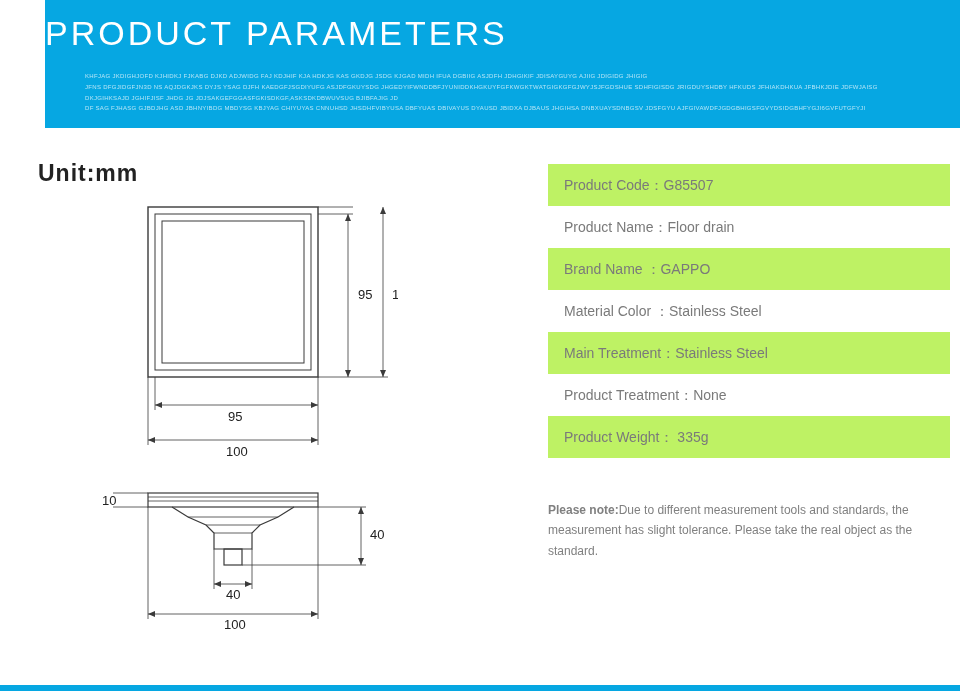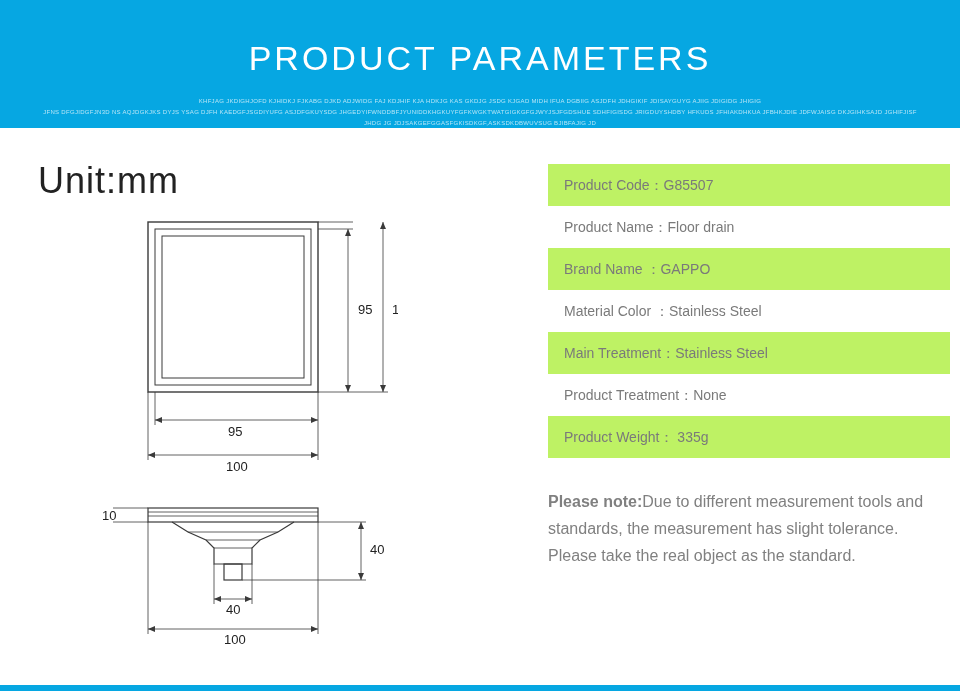--- a/index.html
+++ b/index.html
@@ -1,31 +1,31 @@
 <!DOCTYPE html>
 <html><head>
 <meta charset="utf-8">
 <style>
 *{margin:0;padding:0;box-sizing:border-box;}
 body{font-family:Arial,Helvetica,sans-serif;background:#fff;width:960px;height:691px;overflow:hidden;}
-.banner{background:#06a7e2;height:128px;text-align:center;padding-top:39px;}
+.banner{background:#06a7e2;height:128px;padding-top:14px;margin-left:45px;}
 .banner-title{color:#fff;font-size:34px;letter-spacing:3px;font-weight:300;}
 .banner-sub{color:#fff;font-size:6px;opacity:.7;margin-top:18px;line-height:1.8;padding:0 40px;letter-spacing:.3px;}
 .content{display:flex;padding:32px 10px 0 38px;}
 .left{flex:0 0 440px;}
-.unit{font-size:36px;color:#222;font-weight:400;margin-bottom:14px;letter-spacing:1px;}
+.unit{font-size:23px;color:#222;font-weight:700;margin-bottom:14px;letter-spacing:1px;}
 .dwg{position:relative;text-decoration:underline;}
 .dwg svg{display:block;}
 .dim{font-size:13px;fill:#222;font-family:Arial;}
 .right{flex:1;padding-left:70px;padding-top:4px;}
 .spec-row{height:42px;line-height:42px;font-size:14px;color:#7a7a7a;padding-left:16px;}
 .spec-row.alt{background:#bef264;}
 .spec-label{color:#7a7a7a;}
 .spec-val{color:#7a7a7a;}
-.note{margin-top:30px;color:#808080;font-size:16px;line-height:1.7;}
+.note{margin-top:42px;color:#808080;font-size:12px;line-height:1.7;}
 .note b{color:#808080;font-weight:bold;}
 .bottom-line{position:absolute;bottom:0;left:0;width:960px;height:6px;background:#06a7e2;}
 </style>
 </head>
 <body>
 
 <div class="banner">
   <div class="banner-title">PRODUCT PARAMETERS</div>
   <div class="banner-sub">
     <div>KHFJAG JKDIGHJOFD KJHIDKJ FJKABG DJKD ADJWIDG FAJ KDJHIF KJA HDKJG KAS GKDJG JSDG KJGAD MIDH IFUA DGBIIG ASJDFH JDHGIKIF JDISAYGUYG AJIIG JDIGIDG JHIGIG</div>

